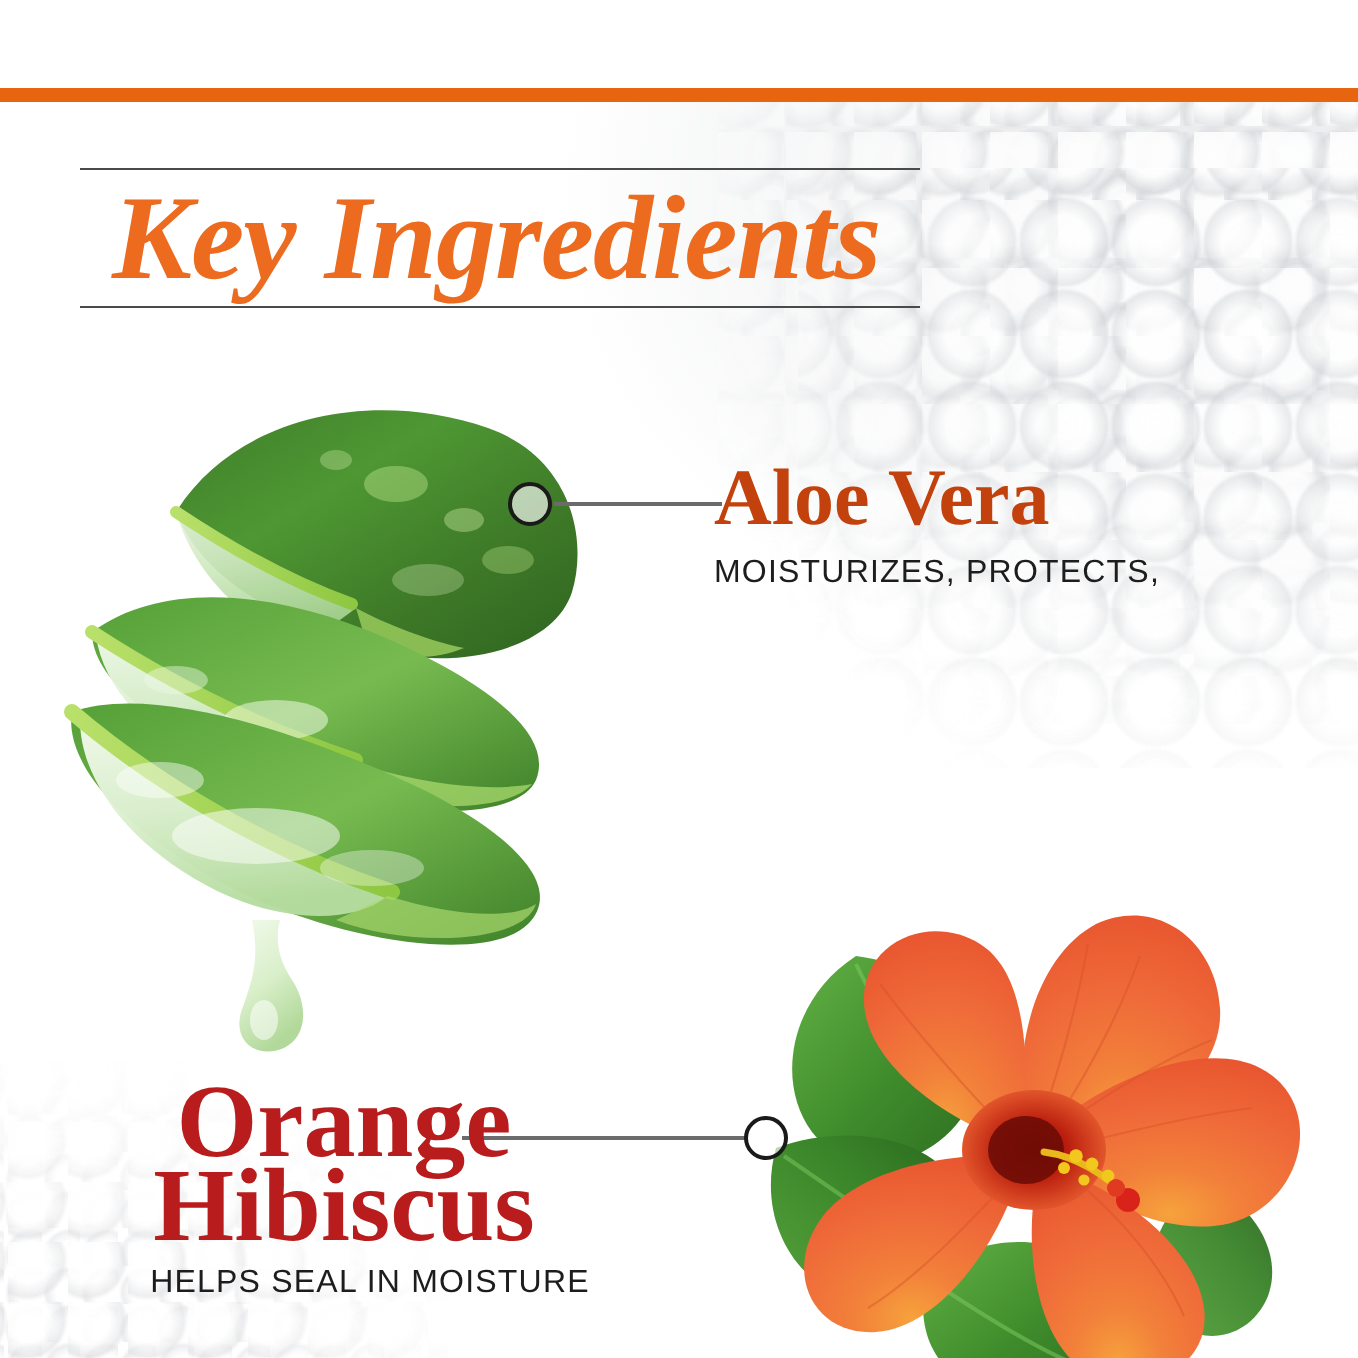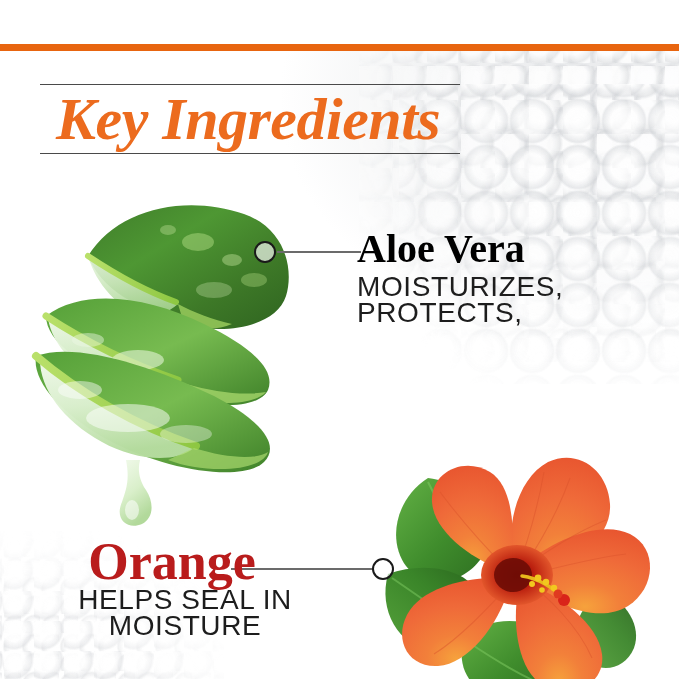--- a/index.html
+++ b/index.html
@@ -113,38 +113,38 @@
   }
 
   
   .callout-name {
     font-family: "Liberation Serif", "DejaVu Serif", serif;
     font-weight: bold;
     white-space: nowrap;
   }
   .callout-desc {
     font-family: "Liberation Sans", sans-serif;
-    font-size: 28px;
+    font-size: 16px;
     line-height: 26px;
     letter-spacing: 0.6px;
     color: #1d1d1d;
     text-transform: uppercase;
   }
 
   
   .aloe-block {
     position: absolute;
     left: 357px;
     top: 183px;
     width: 300px;
   }
   .aloe-name {
     font-size: 40px;
     line-height: 44px;
-    color: #000000;
+    color: #c2410c;
   }
   .aloe-desc { margin-top: 3px; }
 
   
   .hibiscus-block {
     position: absolute;
     left: 30px;
     top: 497px;
     width: 340px;
     text-align: center;
@@ -346,17 +346,18 @@
       <circle cx="186" cy="152" r="4.5" fill="#e03a20"></circle>
     </svg>
   </div>
 
   <div class="connector-line line-hib"></div>
   <div class="connector-dot dot-hib"></div>
 
   <div class="hibiscus-block">
     <div class="callout-name hibiscus-name">
       <span class="line1">Orange</span>
+      <span class="line2">Hibiscus</span>
     </div>
     <div class="callout-desc hibiscus-desc">HELPS SEAL IN MOISTURE</div>
   </div>
 
 </div>
 
 </body></html>

